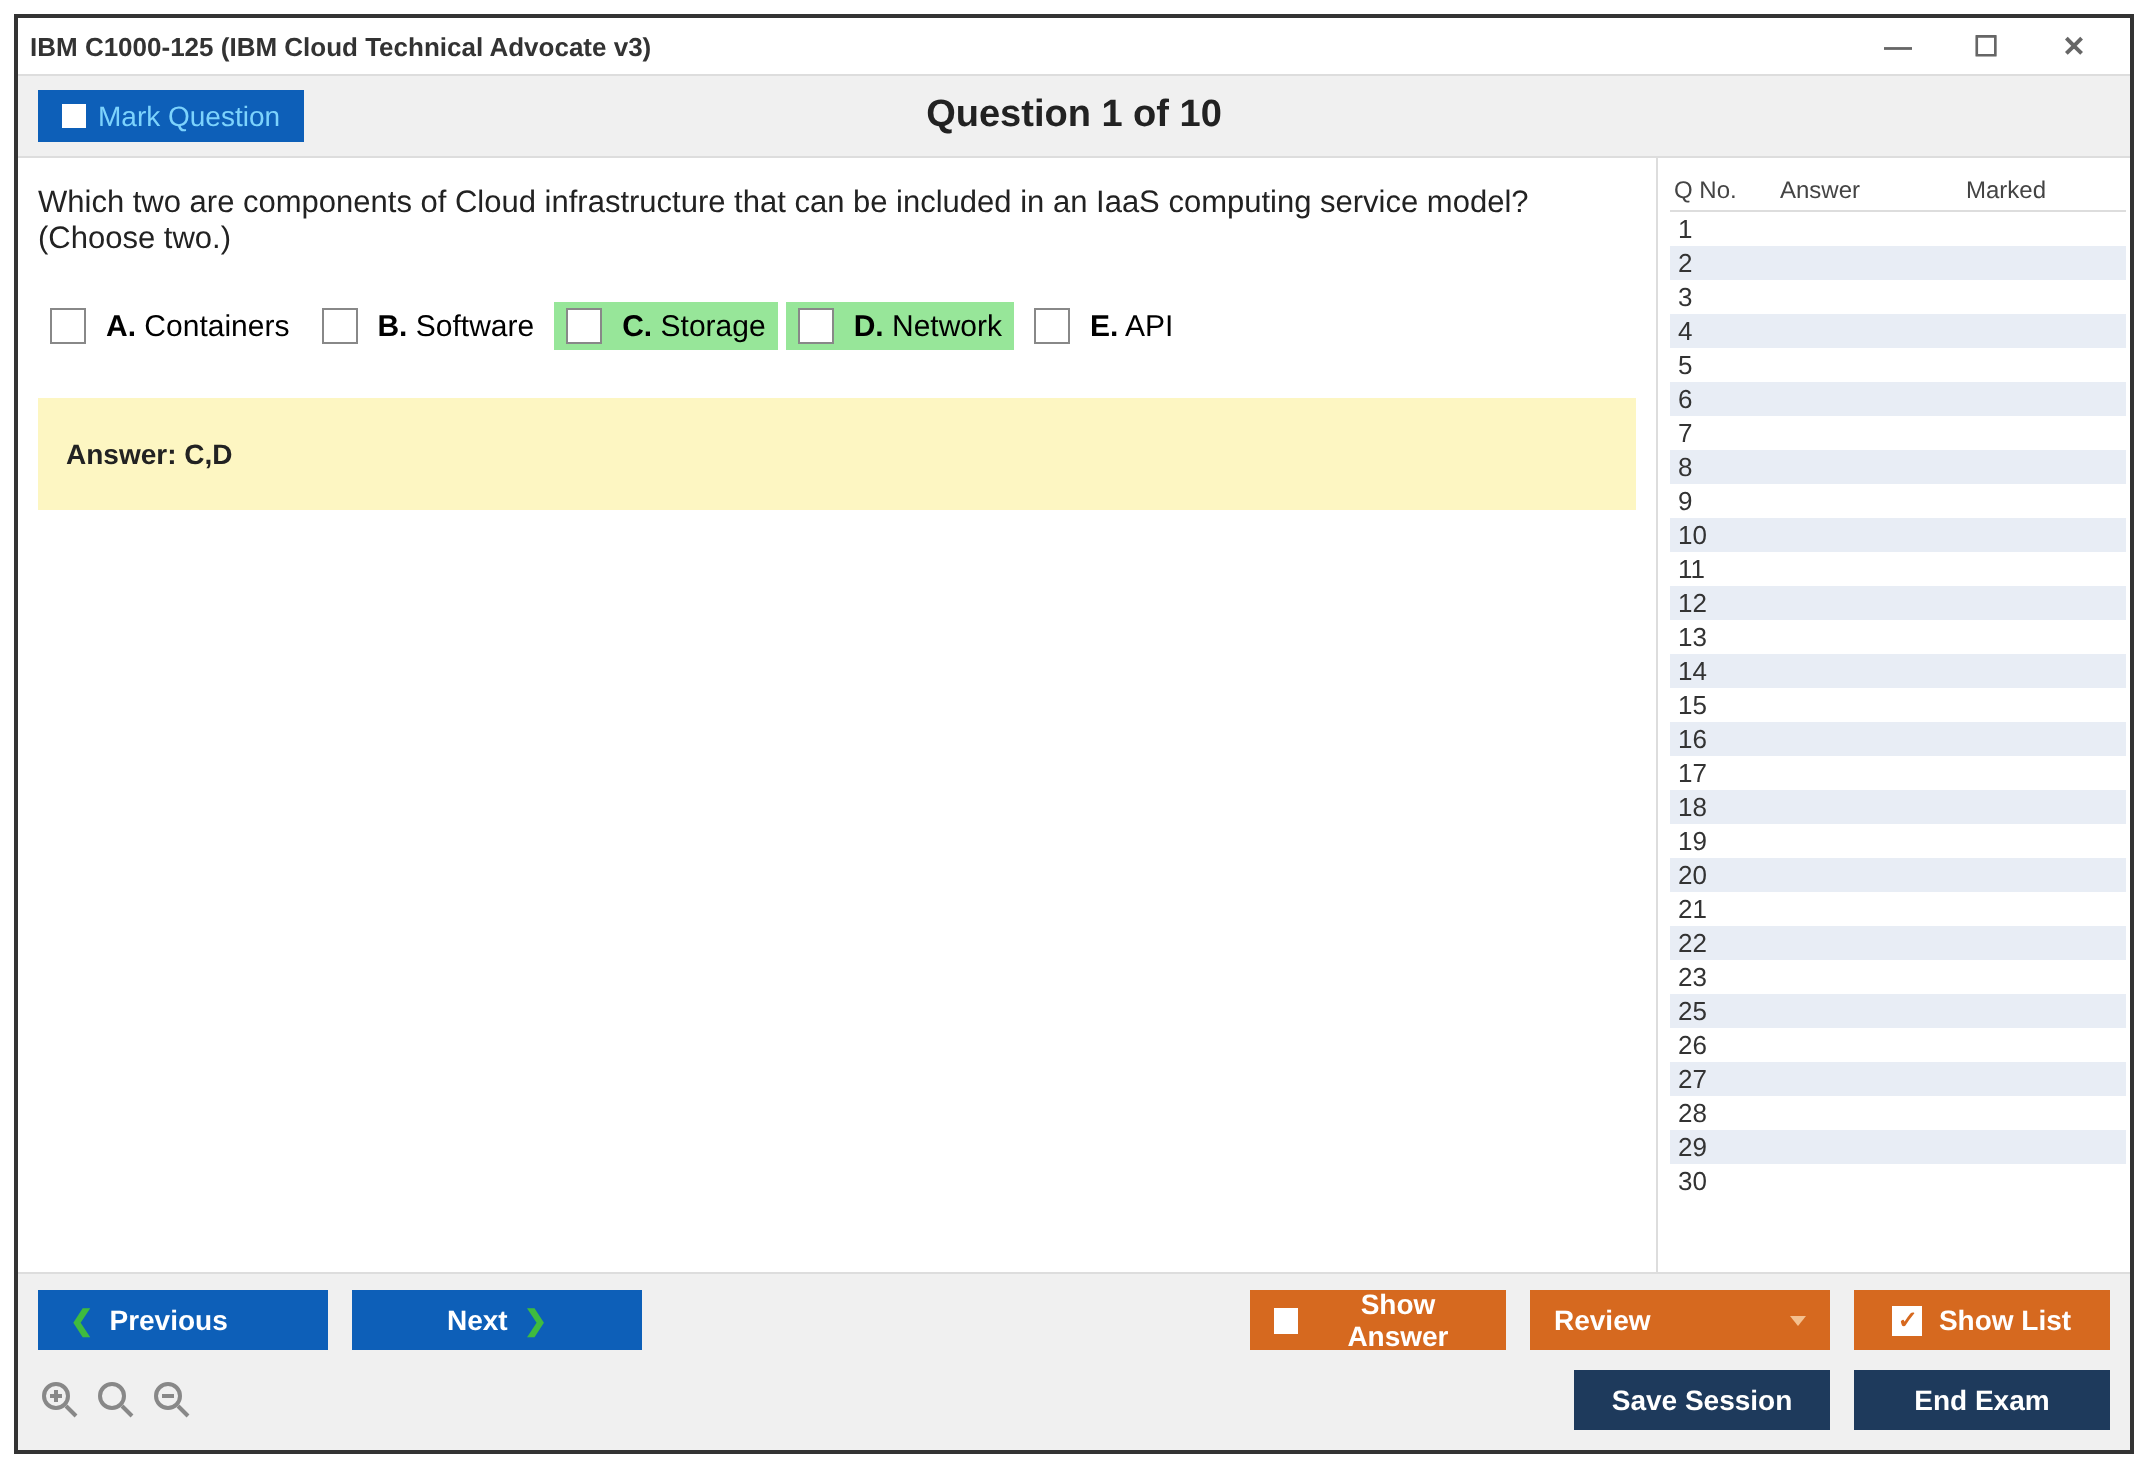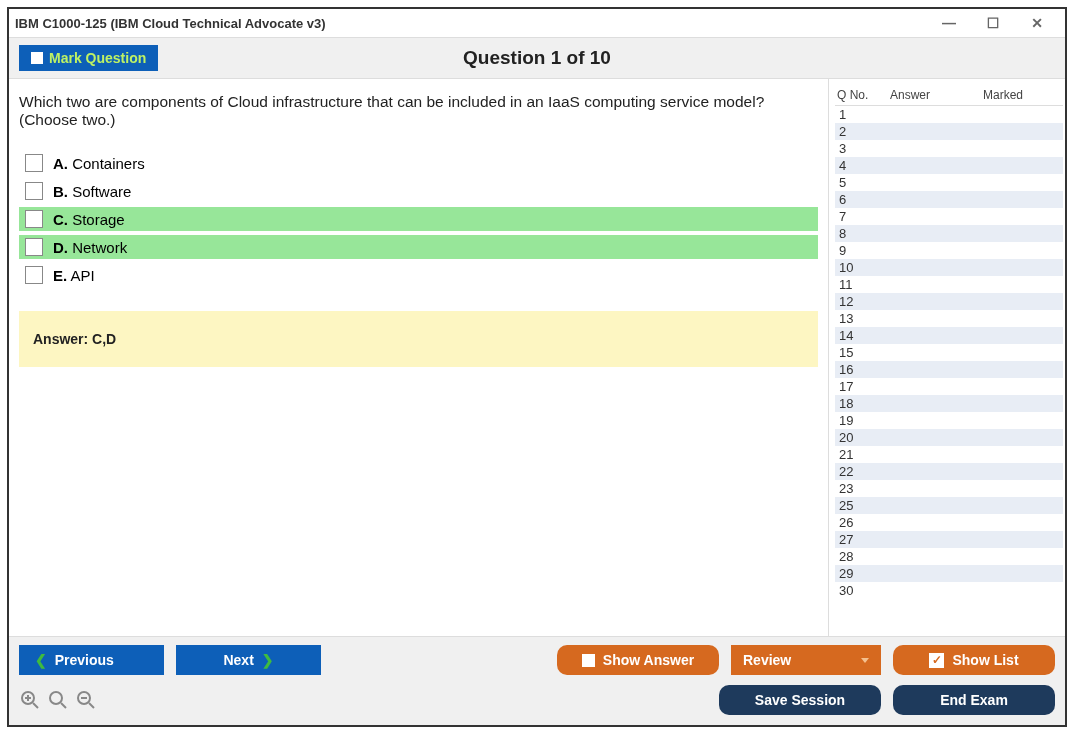--- a/index.html
+++ b/index.html
@@ -47,22 +47,22 @@
       background: #f0f0f0;
       border-top: 1px solid #ddd;
       border-bottom: 1px solid #ddd;
       display: flex;
       align-items: center;
       padding: 0 10px;
       position: relative;
     }
     .mark-btn {
       background: #0d5fb8;
-      color: #bef264;
-      font-weight: bold;
+      color: #7dd3fc;
+      font-weight: normal;
       font-size: 14px;
       padding: 5px 12px;
       border: none;
       display: flex;
       align-items: center;
       gap: 6px;
       cursor: pointer;
     }
     .mark-btn .chk {
       width: 12px; height: 12px;
@@ -88,21 +88,21 @@
       padding: 14px 10px 10px 10px;
       overflow-y: auto;
       display: flex;
       flex-direction: column;
     }
     .qtext {
       font-size: 15.5px;
       color: #222;
       margin-bottom: 22px;
     }
-    .options { display: flex; flex-direction: column; gap: 4px; }
+    .options { display: flex; gap: 4px; }
     .opt {
       display: flex;
       align-items: center;
       padding: 3px 6px;
       font-size: 15px;
       gap: 10px;
     }
     .opt.correct { background: #97e699; }
     .opt-check {
       width: 18px; height: 18px;
@@ -184,21 +184,21 @@
       cursor: pointer;
       padding: 0 12px;
     }
     .btn-blue { background: #0d5fb8; }
     .btn-orange { background: #d6691f; }
     .btn-dark { background: #1e3a5c; }
     .btn-prev { width: 145px; justify-content: flex-start; padding-left: 16px; }
     .btn-prev .arr { color: #3fbb3f; font-weight: bold; }
     .btn-next { width: 145px; justify-content: center; }
     .btn-next .arr { color: #3fbb3f; font-weight: bold; }
-    .btn-wide { width: 162px; border-radius: 10px; }
+    .btn-wide { width: 128px; }
     .footer-spacer { flex: 1; }
     .chk-white {
       width: 13px; height: 13px; background: #fff; display: inline-block;
     }
     .chk-checked {
       width: 15px; height: 15px; background: #fff; display:inline-flex;
       align-items:center; justify-content:center; color:#d6691f; font-size:12px; font-weight:bold;
     }
     .review-btn { width: 150px; justify-content: space-between; padding: 0 12px; }
     .review-btn .tri {

